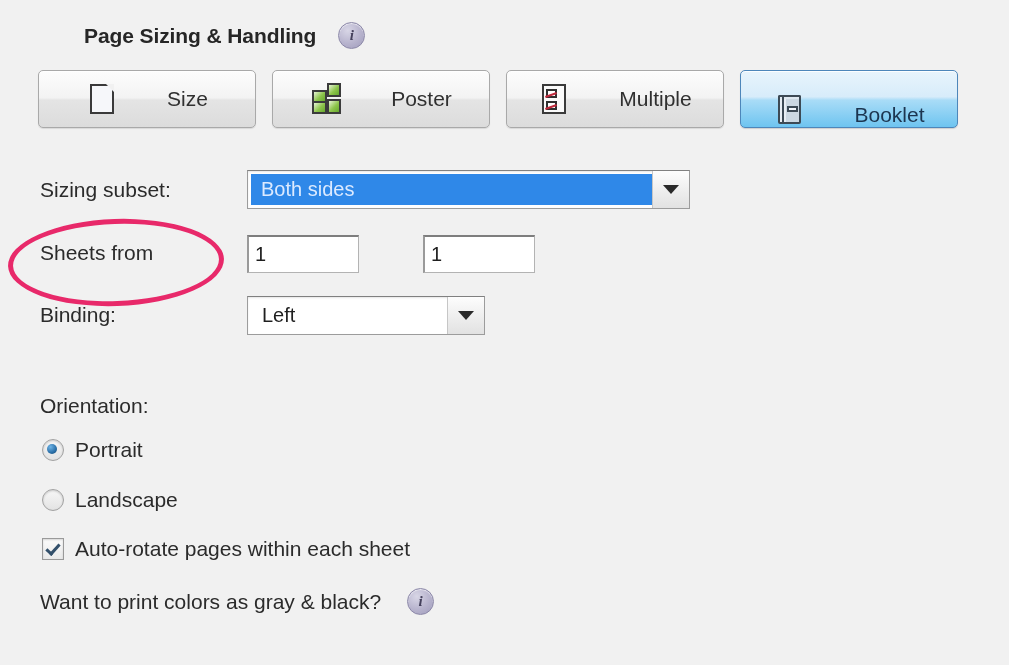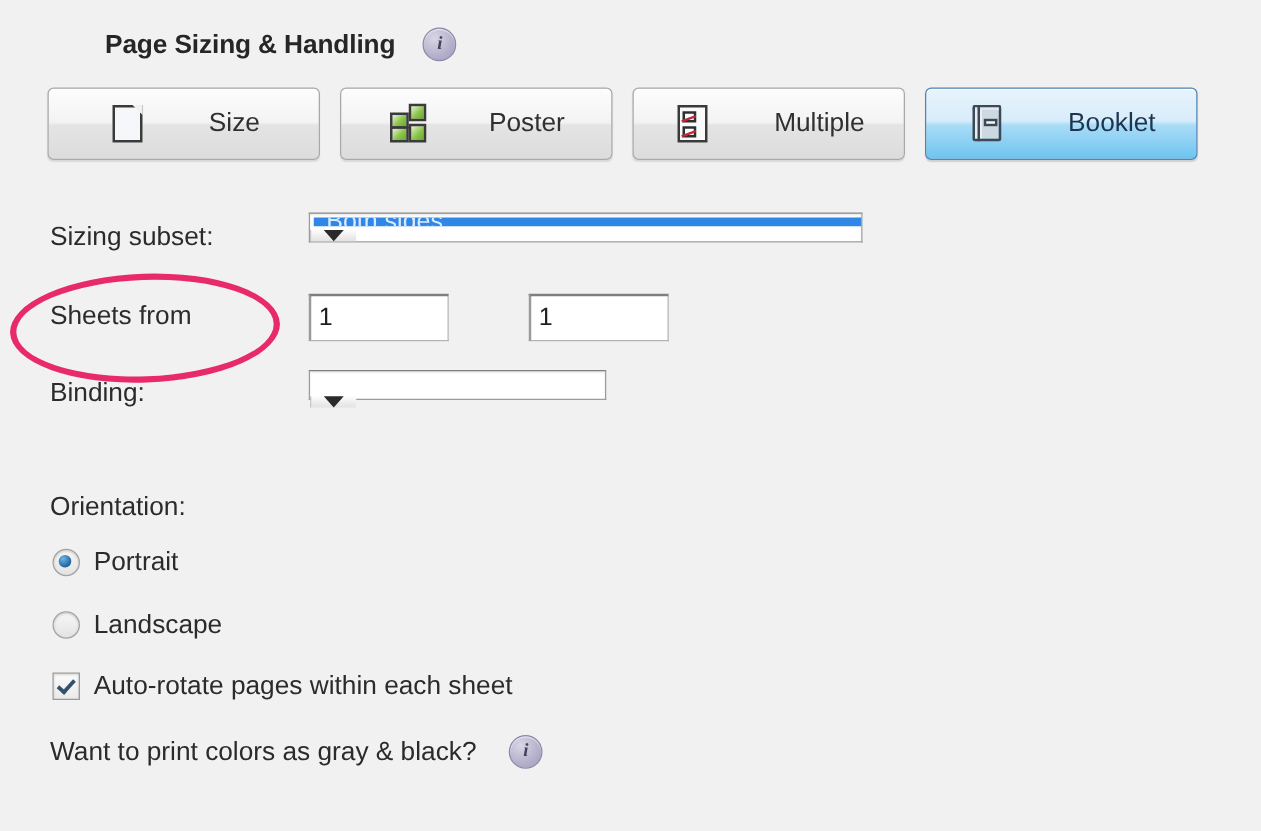--- a/index.html
+++ b/index.html
@@ -77,20 +77,21 @@
     align-items: center;
     justify-content: center;
     gap: 14px;
     cursor: pointer;
     box-sizing: border-box;
   }
   .mode-button.selected {
     border: 1px solid #4d86ba;
     background: linear-gradient(to bottom, #e8f4fc 0%, #d7ecfa 46%, #a9dcf7 52%, #6ec4f0 100%);
     box-shadow: 0 1px 1px rgba(0,0,0,.14), inset 0 1px 0 rgba(255,255,255,.85);
+    align-items: flex-end;
   }
   .mode-label {
     font-size: 21px;
     color: #303030;
     white-space: nowrap;
     margin-left: 33px;
   }
   .mode-button.selected .mode-label { color: #1c3550; }
 
   
@@ -164,30 +165,29 @@
     white-space: nowrap;
   }
   #label-booklet-subset { left: 40px; top: 178px; }
   #label-sheets-from    { left: 40px; top: 241px; }
   #label-binding        { left: 40px; top: 303px; }
   #label-to            { left: 377px; top: 243px; font-size: 20px; margin-left: 48px; }
 
   
   .combo {
     position: absolute;
-    height: 24px;
+    height: 39px;
     border: 1px solid #9c9c9c;
     border-top-color: #808080;
     background: #ffffff;
     box-sizing: border-box;
     display: flex;
     align-items: stretch;
     cursor: pointer;
     box-shadow: inset 0 1px 2px rgba(0,0,0,.10);
-    flex-direction: column;
   }
   .combo-value {
     flex: 1;
     display: flex;
     align-items: center;
     padding: 0 8px;
     font-size: 20px;
     color: #1f1f1f;
     overflow: hidden;
     white-space: nowrap;

